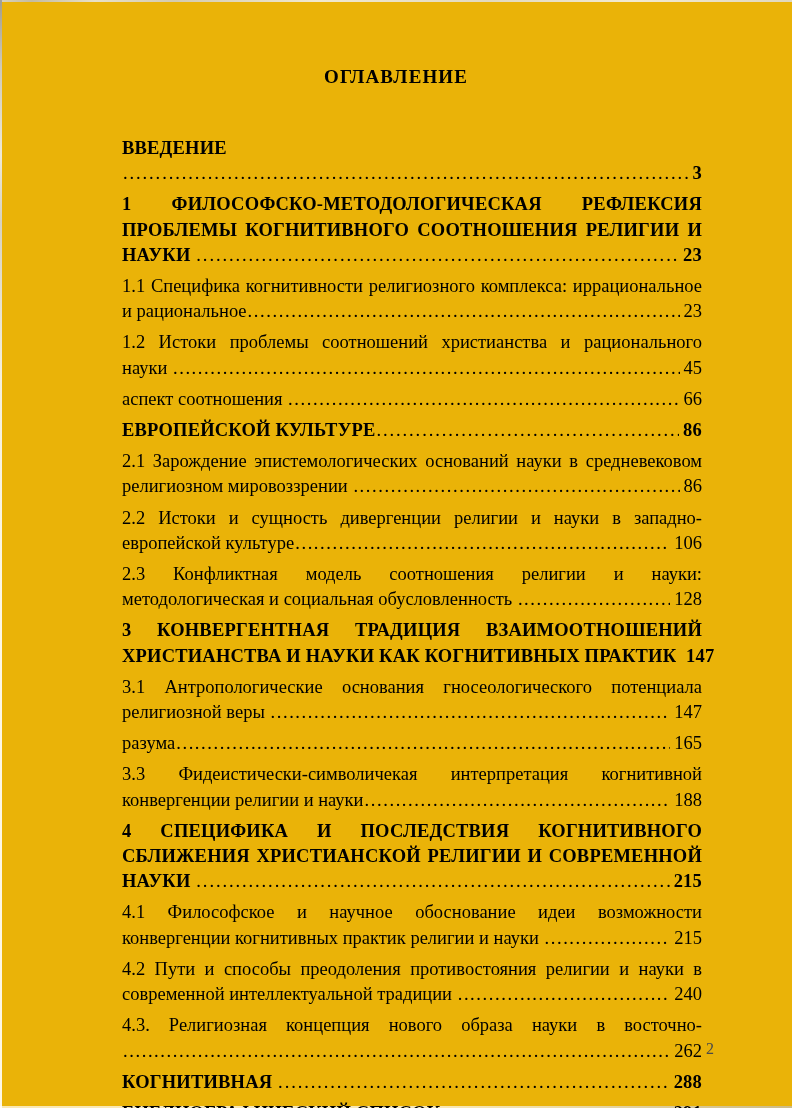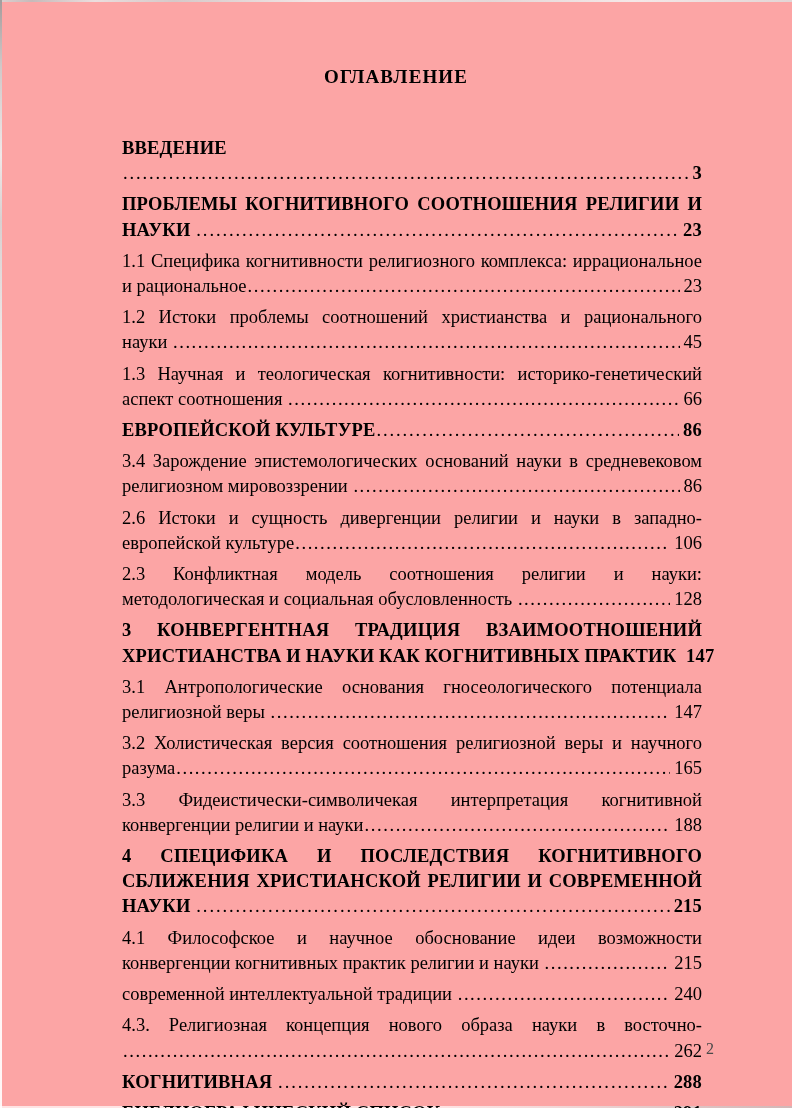--- a/index.html
+++ b/index.html
@@ -8,21 +8,21 @@
     background: #ffffff;
   }
   body {
     font-family: "Liberation Serif", "DejaVu Serif", serif;
     color: #000000;
   }
   #page {
     position: relative;
     width: 792px;
     height: 1108px;
-    background: #fca5a5;
+    background: #eab308;
     overflow: hidden;
   }
   
   .scan-edge-top {
     position: absolute;
     top: 0; left: 0;
     width: 792px; height: 2px;
     background: linear-gradient(90deg, #d8d8d8 0%, #bdbdbd 4%, #e8e8e8 12%,
                 #cfcfcf 22%, #f2f2f2 40%, #e0e0e0 62%, #f4f4f4 80%, #dedede 100%);
     opacity: .85;
@@ -129,20 +129,21 @@
   <div id="toc">
       <div class="toc-entry chapter">
         <span class="justline">ВВЕДЕНИЕ</span>
         <span class="tail">
           <span class="tail-text"></span>
           <span class="leader">...........................................................................................................................................................................................................................</span>
           <span class="page-no">3</span>
         </span>
       </div>
       <div class="toc-entry chapter">
+        <span class="justline">1          ФИЛОСОФСКО-МЕТОДОЛОГИЧЕСКАЯ          РЕФЛЕКСИЯ</span>
         <span class="justline">ПРОБЛЕМЫ КОГНИТИВНОГО СООТНОШЕНИЯ РЕЛИГИИ И</span>
         <span class="tail">
           <span class="tail-text">НАУКИ </span>
           <span class="leader">...........................................................................................................................................................................................................................</span>
           <span class="page-no">23</span>
         </span>
       </div>
       <div class="toc-entry section">
         <span class="justline">1.1 Специфика когнитивности религиозного комплекса: иррациональное</span>
         <span class="tail">
@@ -153,44 +154,43 @@
       </div>
       <div class="toc-entry section">
         <span class="justline">1.2  Истоки  проблемы  соотношений  христианства  и  рационального</span>
         <span class="tail">
           <span class="tail-text">науки </span>
           <span class="leader">...........................................................................................................................................................................................................................</span>
           <span class="page-no">45</span>
         </span>
       </div>
       <div class="toc-entry section">
-        <span class="justline">1.3  Научная  и  теологическая  когнитивности:  историко-генетический</span>
         <span class="tail">
           <span class="tail-text">аспект соотношения </span>
           <span class="leader">...........................................................................................................................................................................................................................</span>
           <span class="page-no">66</span>
         </span>
       </div>
       <div class="toc-entry chapter">
         <span class="tail">
           <span class="tail-text">ЕВРОПЕЙСКОЙ КУЛЬТУРЕ</span>
           <span class="leader">...........................................................................................................................................................................................................................</span>
           <span class="page-no">86</span>
         </span>
       </div>
       <div class="toc-entry section">
-        <span class="justline">3.4 Зарождение эпистемологических оснований науки в средневековом</span>
+        <span class="justline">2.1 Зарождение эпистемологических оснований науки в средневековом</span>
         <span class="tail">
           <span class="tail-text">религиозном мировоззрении </span>
           <span class="leader">...........................................................................................................................................................................................................................</span>
           <span class="page-no">86</span>
         </span>
       </div>
       <div class="toc-entry section">
-        <span class="justline">2.6  Истоки  и  сущность  дивергенции  религии  и  науки  в  западно-</span>
+        <span class="justline">2.2  Истоки  и  сущность  дивергенции  религии  и  науки  в  западно-</span>
         <span class="tail">
           <span class="tail-text">европейской культуре</span>
           <span class="leader">...........................................................................................................................................................................................................................</span>
           <span class="page-no">106</span>
         </span>
       </div>
       <div class="toc-entry section">
         <span class="justline">2.3      Конфликтная      модель      соотношения      религии      и      науки:</span>
         <span class="tail">
           <span class="tail-text">методологическая и социальная обусловленность </span>
@@ -208,21 +208,20 @@
       </div>
       <div class="toc-entry section">
         <span class="justline">3.1   Антропологические   основания   гносеологического   потенциала</span>
         <span class="tail">
           <span class="tail-text">религиозной веры </span>
           <span class="leader">...........................................................................................................................................................................................................................</span>
           <span class="page-no">147</span>
         </span>
       </div>
       <div class="toc-entry section">
-        <span class="justline">3.2 Холистическая версия соотношения религиозной веры и научного</span>
         <span class="tail">
           <span class="tail-text">разума</span>
           <span class="leader">...........................................................................................................................................................................................................................</span>
           <span class="page-no">165</span>
         </span>
       </div>
       <div class="toc-entry section">
         <span class="justline">3.3      Фидеистически-символичекая      интерпретация      когнитивной</span>
         <span class="tail">
           <span class="tail-text">конвергенции религии и науки</span>
@@ -241,20 +240,21 @@
       </div>
       <div class="toc-entry section">
         <span class="justline">4.1     Философское     и     научное     обоснование     идеи     возможности</span>
         <span class="tail">
           <span class="tail-text">конвергенции когнитивных практик религии и науки </span>
           <span class="leader">...........................................................................................................................................................................................................................</span>
           <span class="page-no">215</span>
         </span>
       </div>
       <div class="toc-entry section">
+        <span class="justline">4.2 Пути и способы преодоления противостояния религии и науки в</span>
         <span class="tail">
           <span class="tail-text">современной интеллектуальной традиции </span>
           <span class="leader">...........................................................................................................................................................................................................................</span>
           <span class="page-no">240</span>
         </span>
       </div>
       <div class="toc-entry section">
         <span class="justline">4.3.   Религиозная   концепция   нового   образа   науки   в   восточно-</span>
         <span class="tail">
           <span class="leader">...........................................................................................................................................................................................................................</span>

